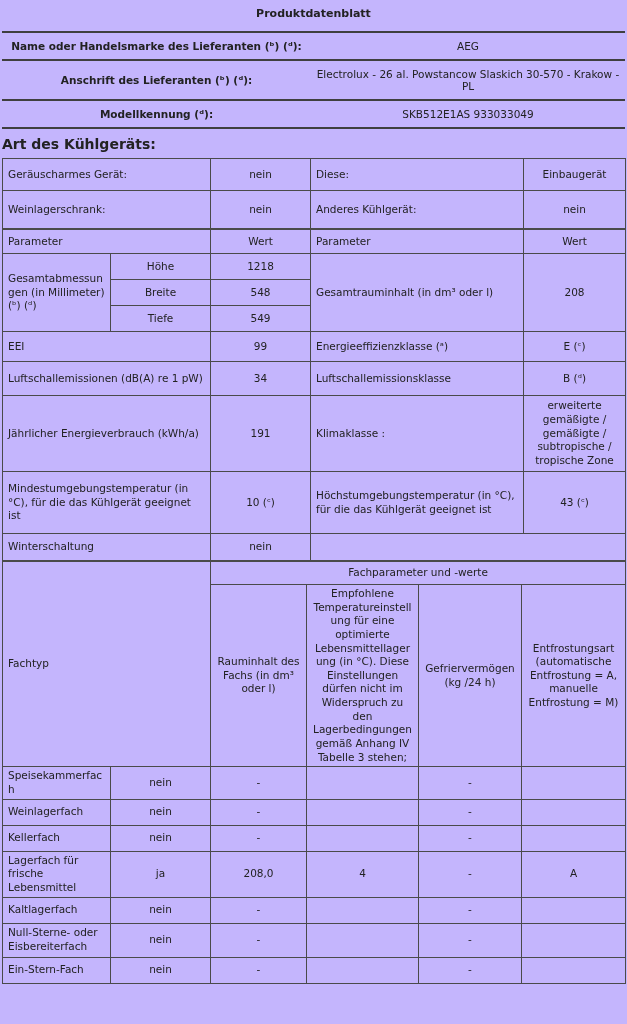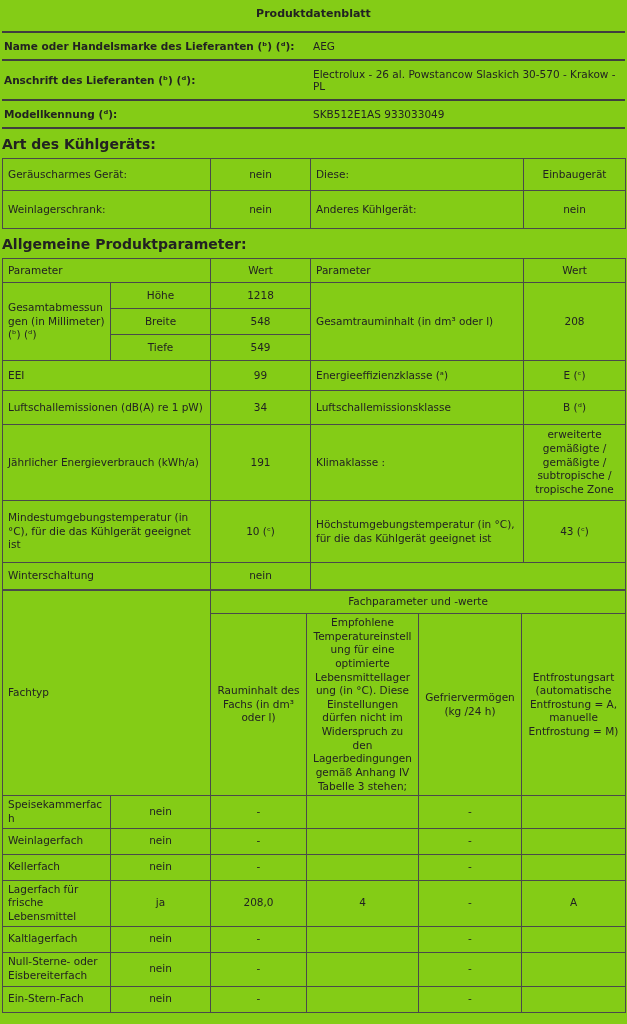--- a/index.html
+++ b/index.html
@@ -1,24 +1,24 @@
 <!DOCTYPE html>
 <html><head>
 <meta charset="utf-8">
 <style>
   html,body { margin:0; padding:0; background:#f6f6f6; }
   .page {
-    width:627px; height:1024px; margin:0 auto; background:#84cc16;
+    width:627px; height:1024px; margin:0 auto; background:#c4b5fd;
     box-sizing:border-box; padding:2px 2px 0 2px; overflow:hidden;
     font-family:"DejaVu Sans","Liberation Sans",sans-serif; color:#222;
   }
   .doc-title { text-align:center; font-weight:bold; font-size:11px; padding:5px 0 11px 0; }
 
   
-  .info-table { width:100%; border-collapse:collapse; border-top:2px solid #3f3f3f; }
+  .info-table { width:100%; border-collapse:collapse; border-top:2px solid #3f3f3f;text-align:center; }
   .info-table td { border-bottom:2px solid #3f3f3f; font-size:10.5px; padding:7px 2px; vertical-align:middle; }
   .info-label { font-weight:bold; width:305px; }
   .section-heading { font-weight:bold; font-size:14px; padding:7px 0 6px 0; }
 
   table.grid { width:100%; border-collapse:collapse; table-layout:fixed; }
   table.grid td, table.grid th {
     border:1.5px solid #4a4a4a; font-size:10.5px; font-weight:normal;
     padding:2px 5px; vertical-align:middle; text-align:left; line-height:1.3;
     overflow:hidden; word-wrap:break-word;
   }
@@ -69,21 +69,20 @@
     </tr>
     <tr style="height:38px">
       <td>Weinlagerschrank:</td>
       <td class="c">nein</td>
       <td>Anderes Kühlgerät:</td>
       <td class="c">nein</td>
     </tr>
   </tbody>
     </table>
 
-  <div class="section-heading">Allgemeine Produktparameter:</div>
 
   <table class="grid">
     <colgroup>
         <col style="width:108px">
         <col style="width:100px">
         <col style="width:100px">
         <col style="width:213px">
         <col style="width:102px">
       </colgroup>
     <tbody>

